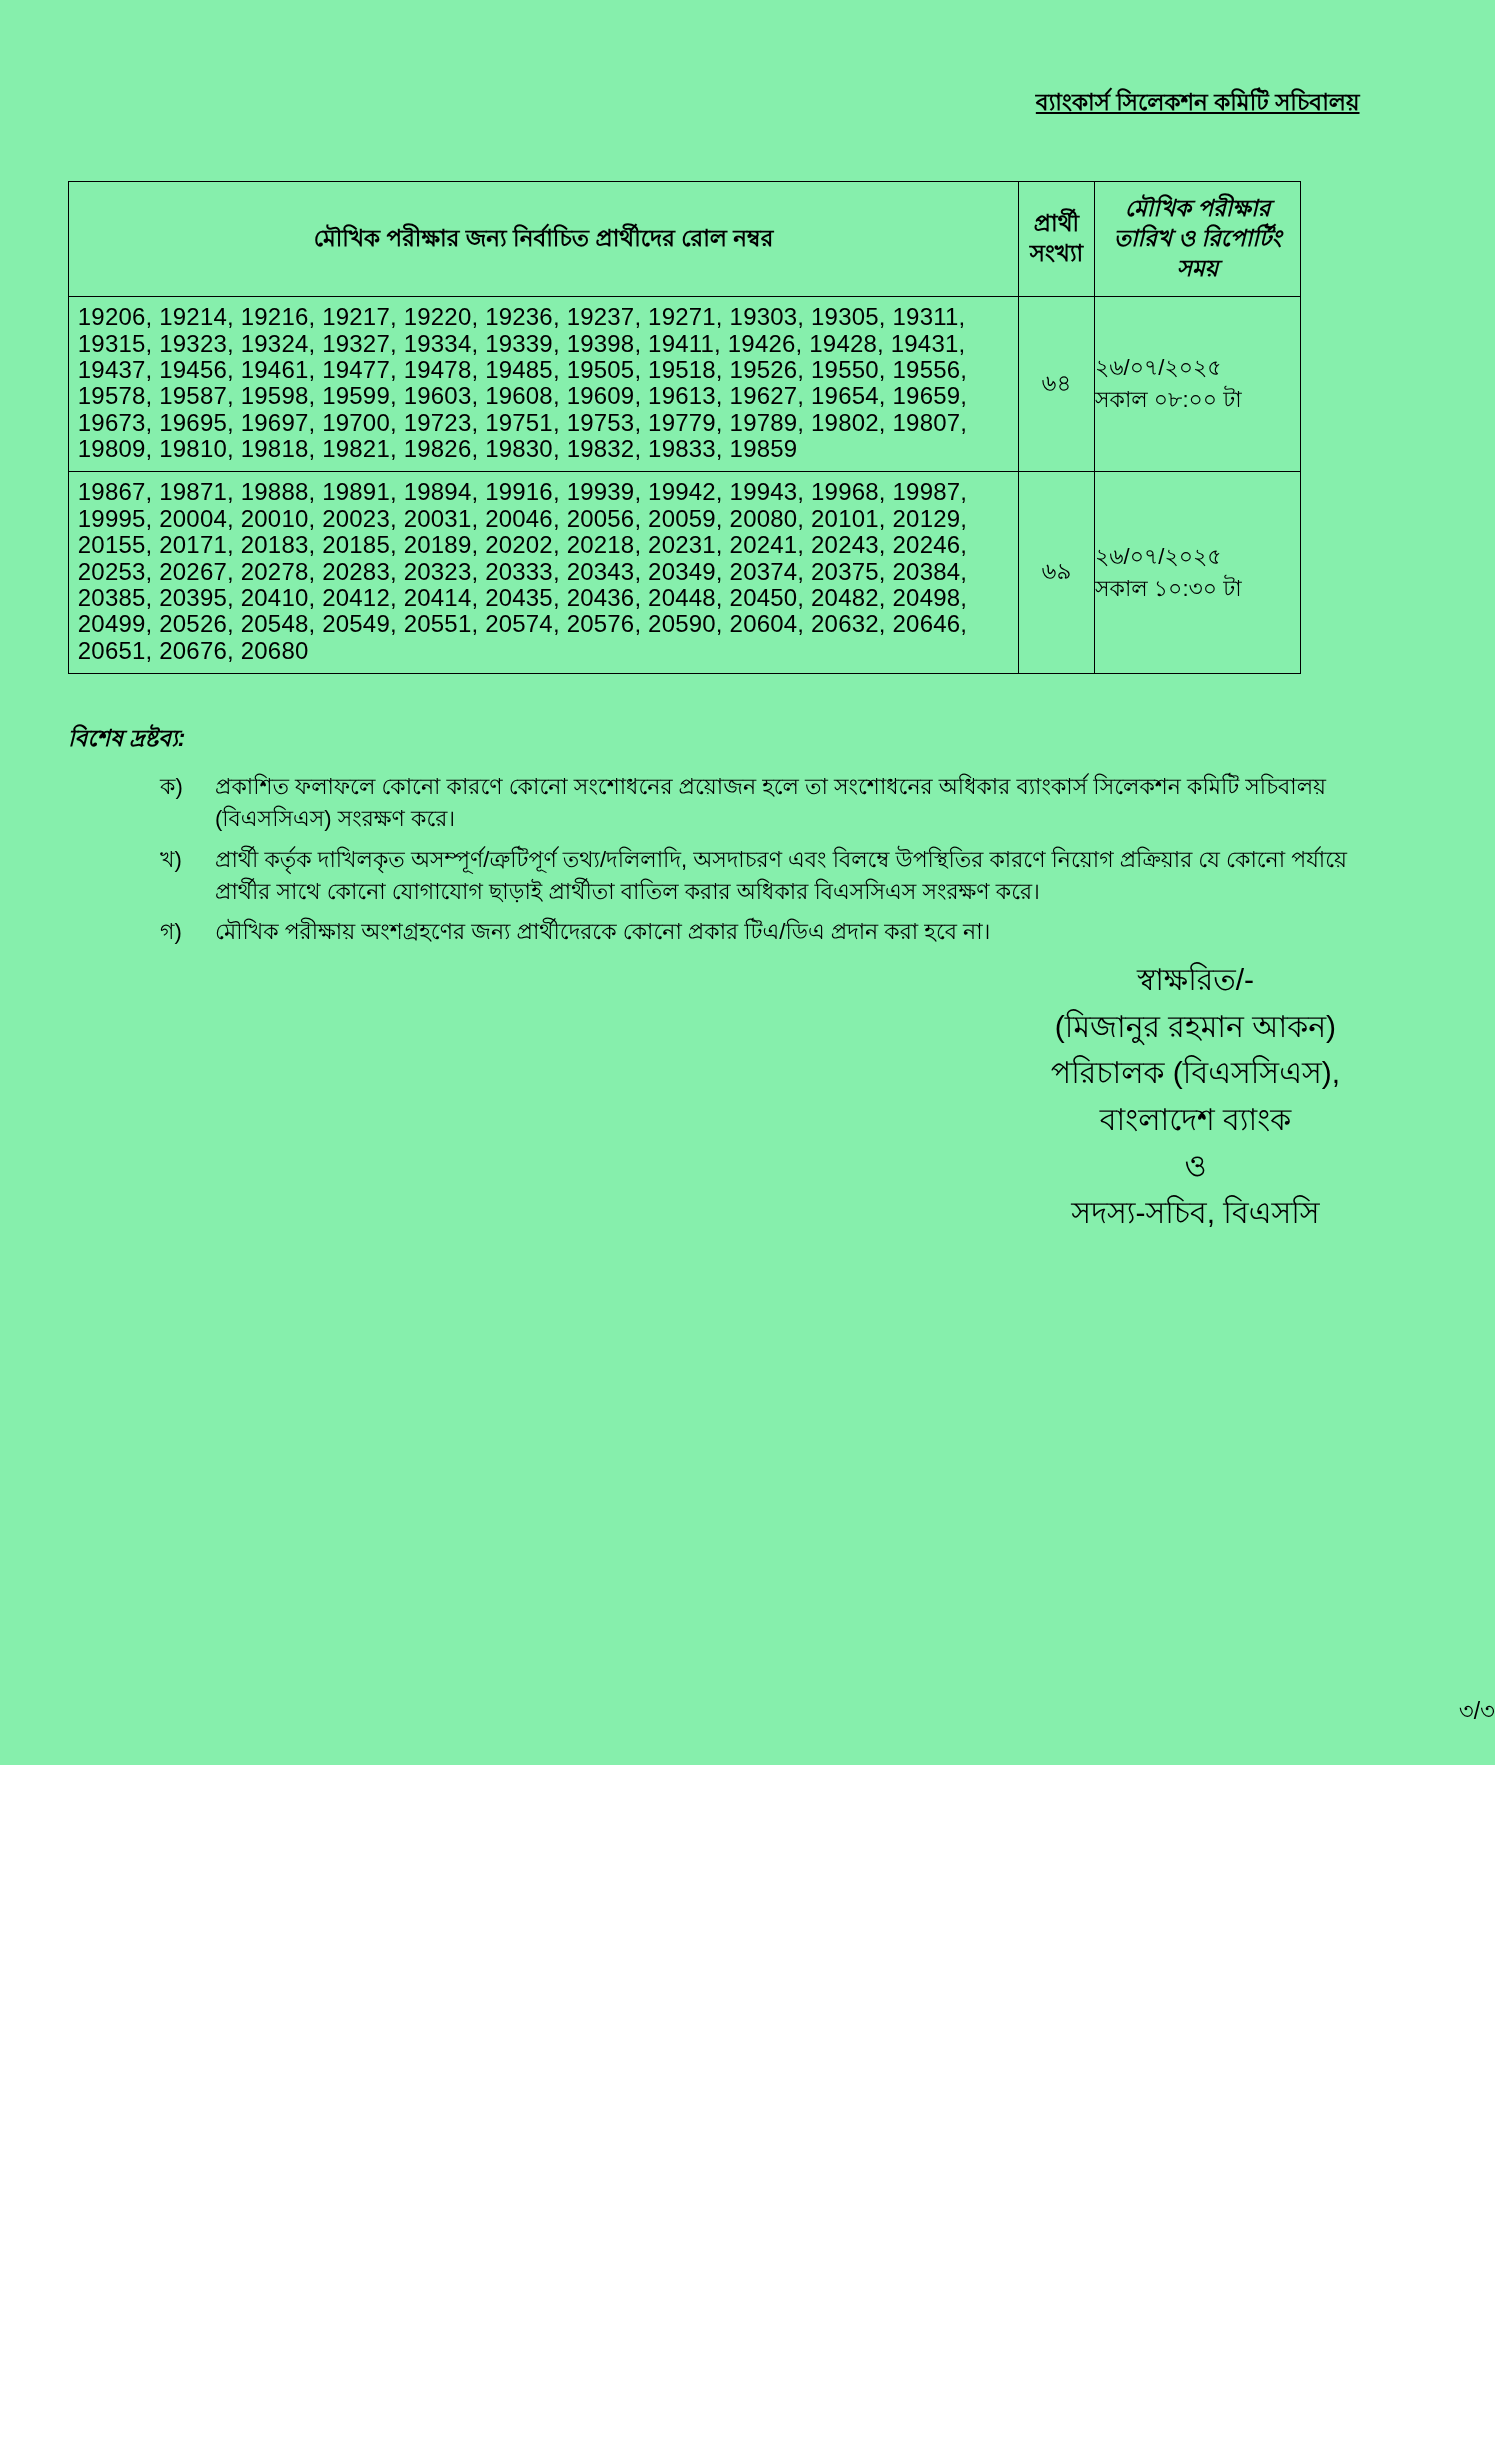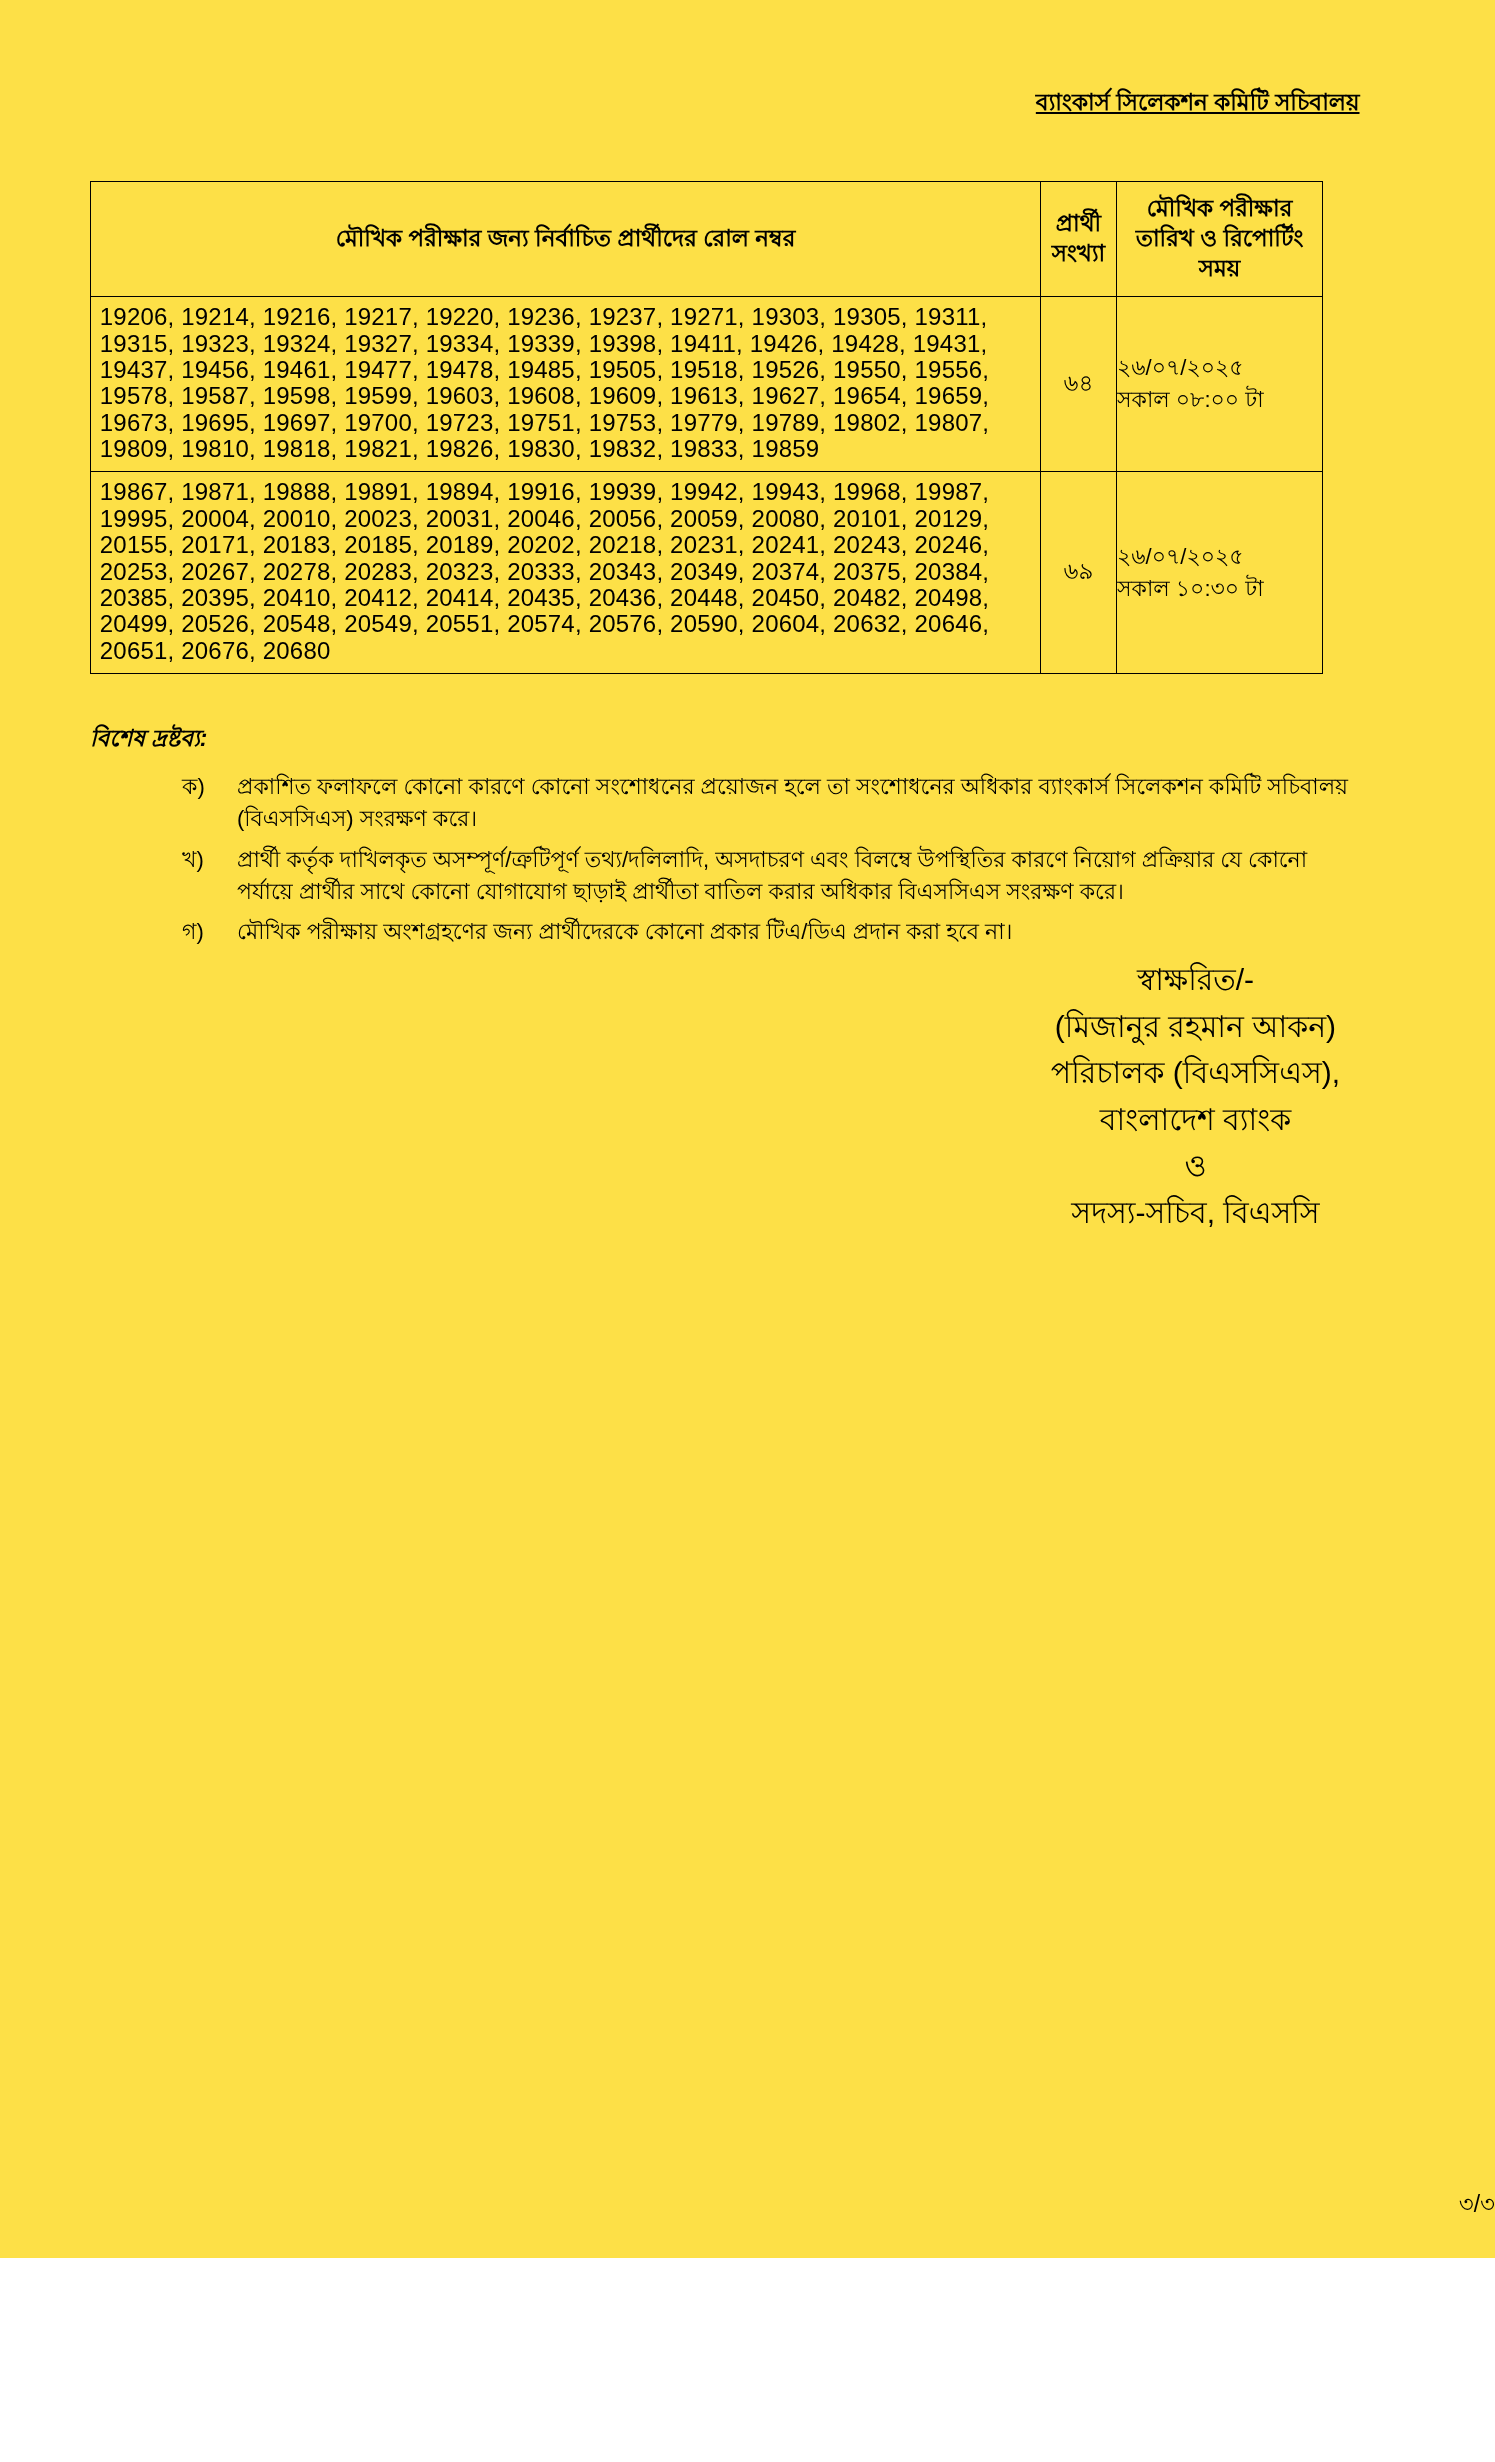--- a/index.html
+++ b/index.html
@@ -4,23 +4,23 @@
 <style>
   * { margin: 0; padding: 0; box-sizing: border-box; }
   html, body {
     background: #ffffff;
     font-family: "Liberation Sans", "DejaVu Sans", sans-serif;
     color: #000000;
   }
   .page {
     position: relative;
     width: 1495px;
-    height: 2258px;
-    background: #fde047;
-    padding: 84px 132px 0 90px;
+    height: 1765px;
+    background: #86efac;
+    padding: 84px 132px 0 68px;
     overflow: hidden;
   }
   .org-header {
     text-align: right;
     font-size: 23px;
     font-weight: bold;
     text-decoration: underline;
     padding-right: 3.5px;
   }
   table.schedule-table {
@@ -28,21 +28,21 @@
     width: 1231px;
     border-collapse: collapse;
     table-layout: fixed;
   }
   table.schedule-table th,
   table.schedule-table td {
     border: 1.8px solid #000000;
   }
   th.col-rolls { width: 950px; }
   th.col-count { width: 76px; }
-  th.col-sched { width: 206px; }
+  th.col-sched { width: 206px; font-style: italic; }
   table.schedule-table th {
     font-size: 23px;
     font-weight: bold;
     text-align: center;
     vertical-align: middle;
     padding: 12.3px 7px;
     line-height: 1.3;
   }
   td.rolls-cell {
     font-size: 24px;

